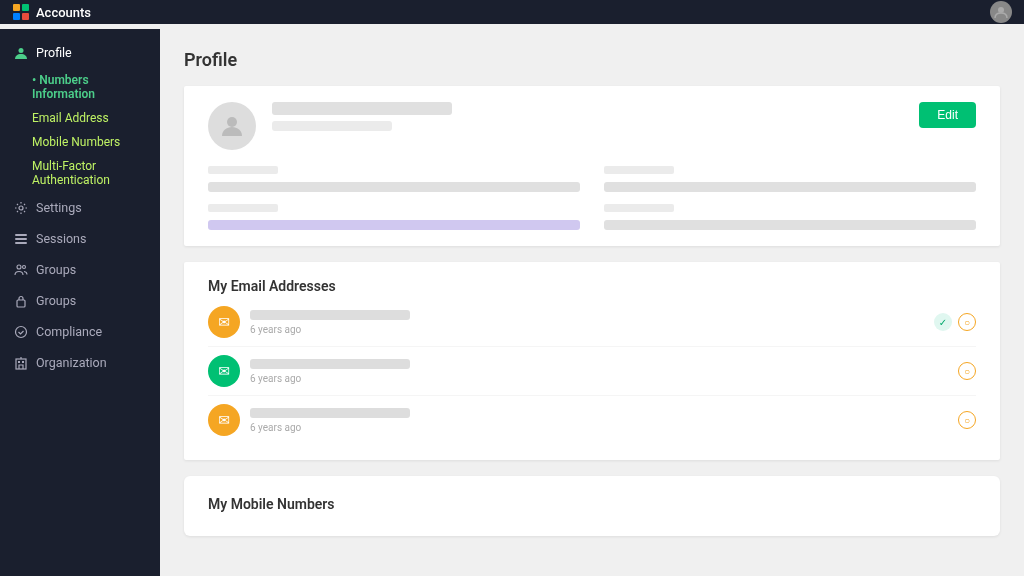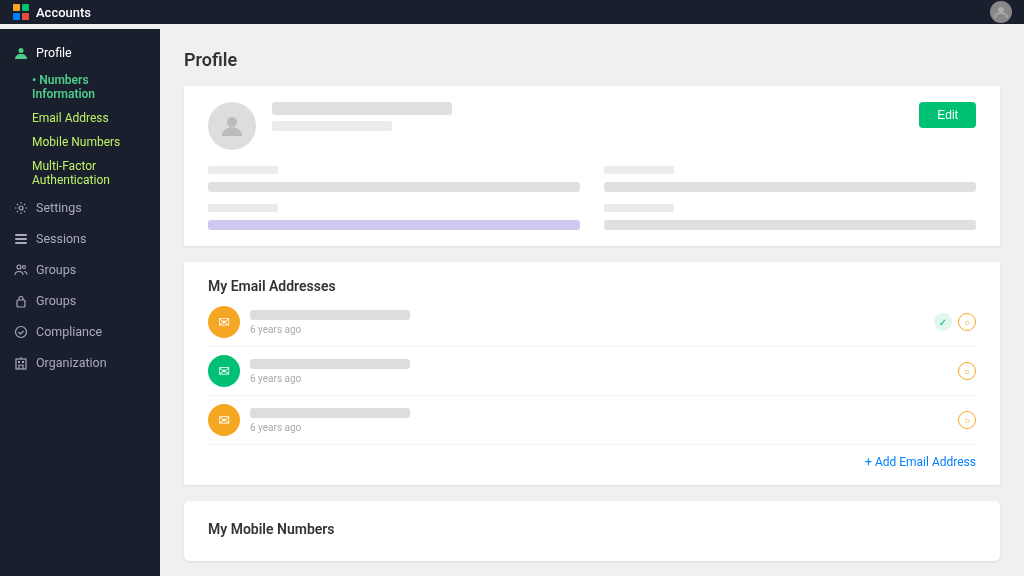--- a/index.html
+++ b/index.html
@@ -266,20 +266,19 @@
       <div class="email-icon-circle orange">✉</div>
       <div class="email-info">
         <div class="email-addr-blur"></div>
         <div class="email-time">6 years ago</div>
       </div>
       <div class="email-badges">
         <div class="badge-icon orange-outline">○</div>
       </div>
     </div>
 
-    <div class="add-email-link">+ Add Email Address</div>
   </div>
 
   <div class="mobile-card">
     <div class="card-title">My Mobile Numbers</div>
 
   </div>
 </div>
 
 </body></html>

